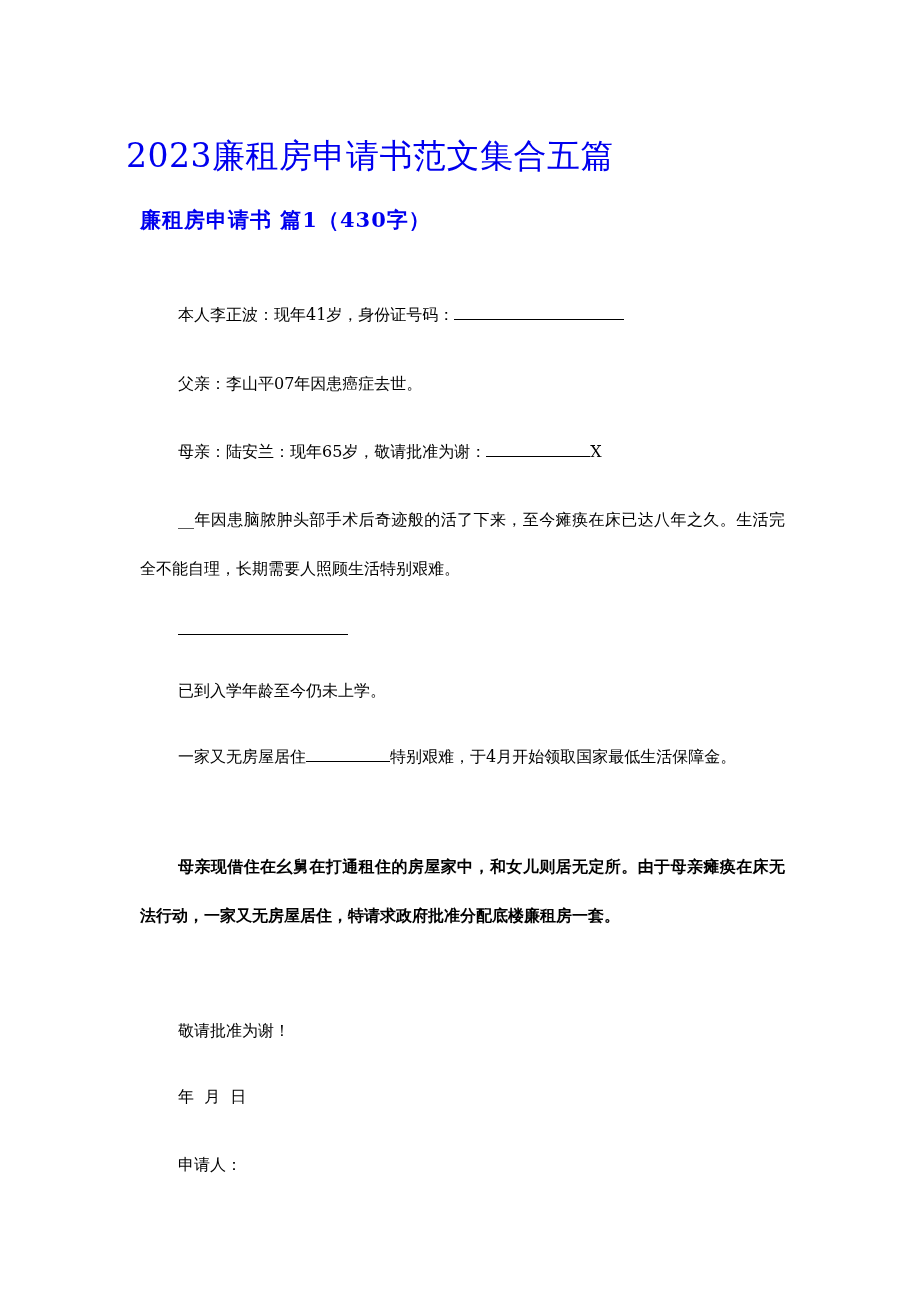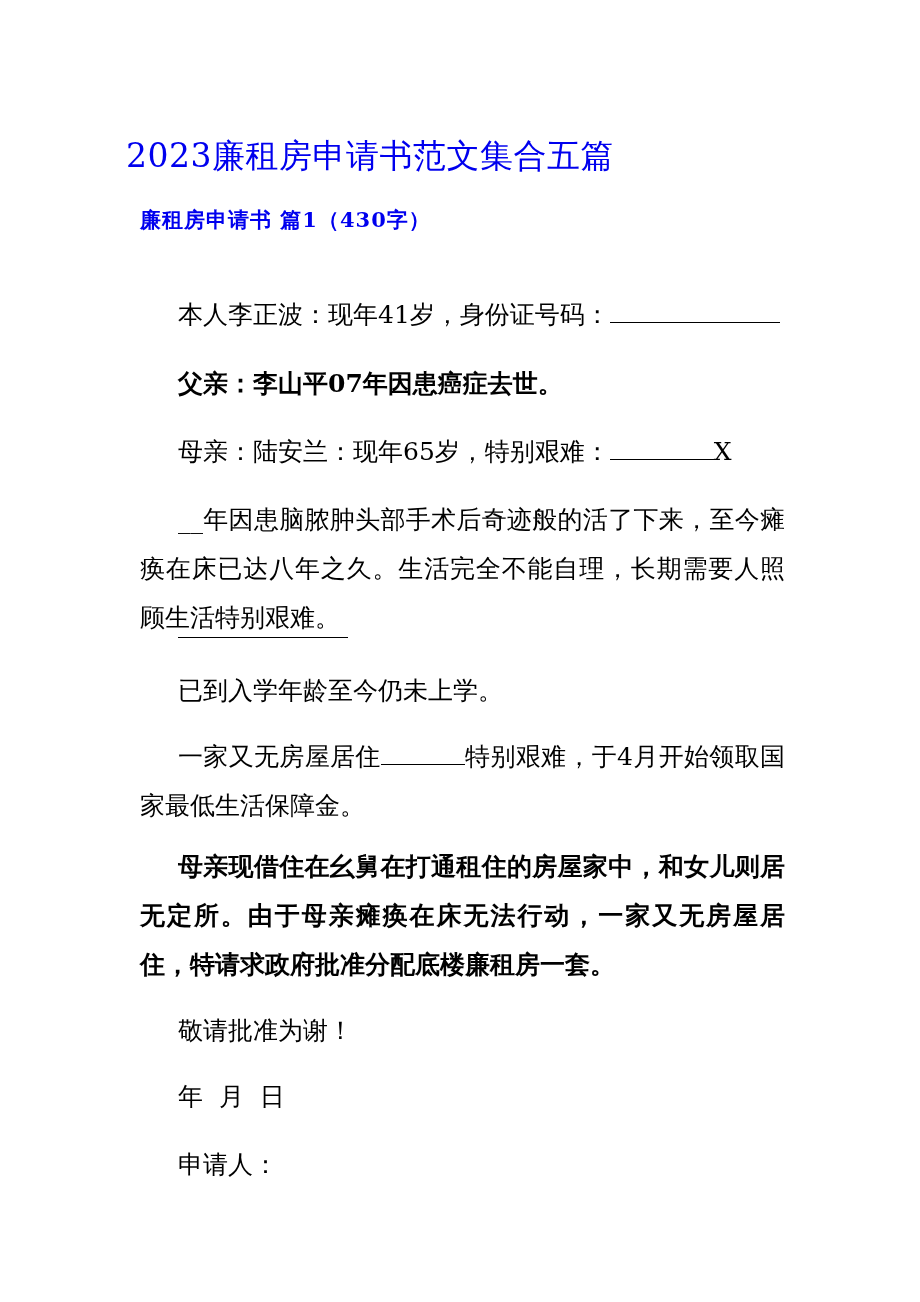--- a/index.html
+++ b/index.html
@@ -2,40 +2,40 @@
 <html><head>
 <meta charset="utf-8">
 <style>
   html, body { margin: 0; padding: 0; background: #ffffff; }
   body { width: 920px; height: 1302px; position: relative; overflow: hidden;
          font-family: "DejaVu Serif", "Liberation Serif", serif; color: #000; }
   .title { position: absolute; top: 134px; left: 0; width: 740px; text-align: center;
            font-size: 33px; color: #0000ee; font-weight: normal; letter-spacing: 0.5px; }
   .section-heading { position: absolute; top: 206px; left: 140px; font-size: 21px;
            color: #0000ee; font-weight: bold; letter-spacing: 1px; }
-  .p { position: absolute; left: 140px; width: 645px; font-size: 25px; line-height: 49px;
+  .p { position: absolute; left: 140px; width: 645px; font-size: 16px; line-height: 49px;
        margin: 0; text-align: justify; }
   .indent { text-indent: 38px; }
   .blank { display: inline-block; border-bottom: 1px solid #000; height: 18px; vertical-align: baseline; }
 </style>
 </head>
 <body>
 
 <div>
   <div class="title">2023廉租房申请书范文集合五篇</div>
   <div class="section-heading">廉租房申请书  篇1（430字）</div>
 
   <p class="p indent" style="top:290px;">
     <span>本人李正波：现年41岁，身份证号码：</span><span class="blank" style="width:170px;"></span>
   </p>
 
-  <p class="p indent" style="top:359px;font-weight:bold;">父亲：李山平07年因患癌症去世。</p>
+  <p class="p indent" style="top:359px;">父亲：李山平07年因患癌症去世。</p>
 
   <p class="p indent" style="top:427px;">
-    <span>母亲：陆安兰：现年65岁，特别艰难：</span><span class="blank" style="width:104px;"></span><span>X</span>
+    <span>母亲：陆安兰：现年65岁，敬请批准为谢：</span><span class="blank" style="width:104px;"></span><span>X</span>
   </p>
 
   <p class="p indent" style="top:495px;">__年因患脑脓肿头部手术后奇迹般的活了下来，至今瘫痪在床已达八年之久。生活完全不能自理，长期需要人照顾生活特别艰难。</p>
 
   <p class="p indent" style="top:605px;">
     <span class="blank" style="width:170px;"></span>
   </p>
 
   <p class="p indent" style="top:666px;">已到入学年龄至今仍未上学。</p>
 

